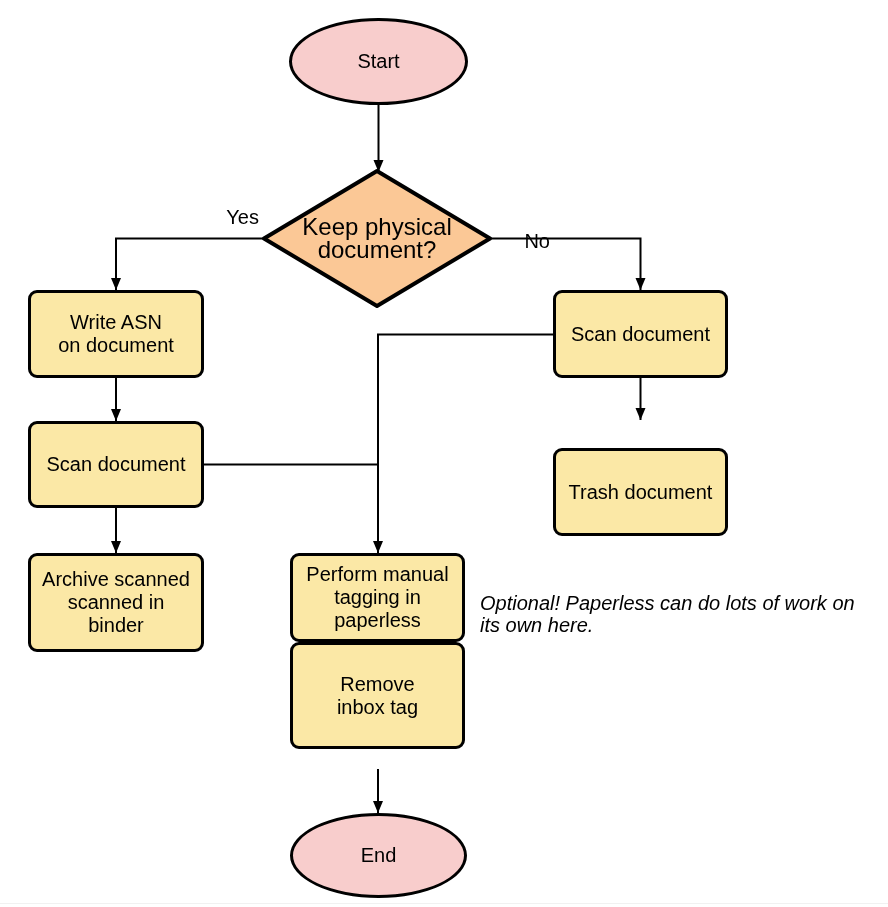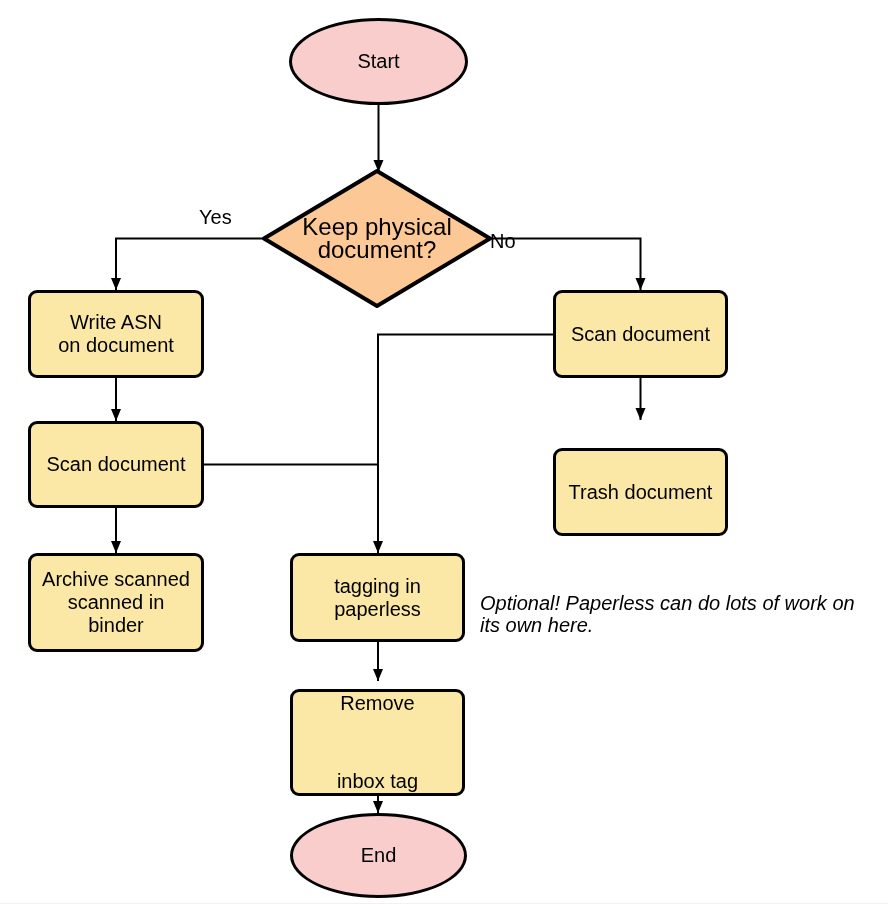--- a/index.html
+++ b/index.html
@@ -9,21 +9,21 @@
   }
   svg.connectors{position:absolute;left:0;top:0;display:block;}
   .node{
     position:absolute;display:flex;flex-direction:column;align-items:center;
     justify-content:center;text-align:center;font-size:20px;line-height:23px;
     box-sizing:border-box;
   }
   .box{background:#fbe8a6;border:3px solid #000;border-radius:9px;}
   .ellipse{background:#f8cdcc;border:3px solid #000;border-radius:50%;}
   .diamond-label{position:absolute;text-align:center;font-size:24px;line-height:23px;}
-  .edge-label{position:absolute;font-size:20px;line-height:22px;text-align:left;}
+  .edge-label{position:absolute;font-size:20px;line-height:22px;text-align:right;}
   .note{position:absolute;font-style:italic;font-size:20px;line-height:22px;}
   .bottom-edge{position:absolute;left:0;width:888px;bottom:3px;height:1px;background:#f1f1f1;}
 </style>
 </head>
 <body>
 
 <div class="canvas">
 
   <svg class="connectors" width="888" height="907" viewBox="0 0 888 907">
     <defs>
@@ -75,30 +75,31 @@
 
   <div class="node box" style="left:553px;top:290px;width:175px;height:88px;">
     <div>Scan document</div>
   </div>
 
   <div class="node box" style="left:553px;top:420px;width:175px;height:88px;margin-top:28px;">
     <div>Trash document</div>
   </div>
 
   <div class="node box" style="left:290px;top:553px;width:175px;height:89px;">
+    <div>Perform manual</div>
     <div>tagging in</div>
     <div>paperless</div>
   </div>
 
   <div class="note" style="left:480px;top:592px;width:420px;">
     <div>Optional! Paperless can do lots of work on</div>
     <div>its own here.</div>
   </div>
 
-  <div class="node box" style="left:290px;top:689px;width:175px;height:107px;justify-content:space-between;">
+  <div class="node box" style="left:290px;top:642px;width:175px;height:107px;">
     <div>Remove</div>
     <div>inbox tag</div>
   </div>
 
   <div class="node ellipse" style="left:290px;top:813px;width:177px;height:85px;">
     <div>End</div>
   </div>
 
   <div class="bottom-edge"></div>
 </div>

